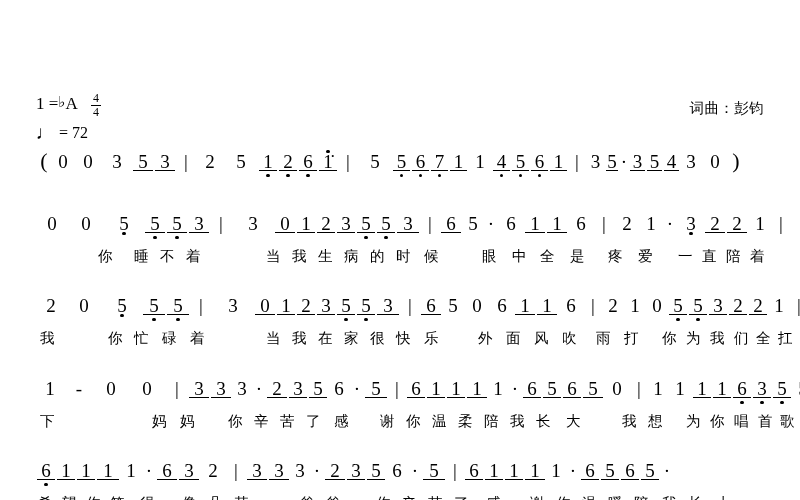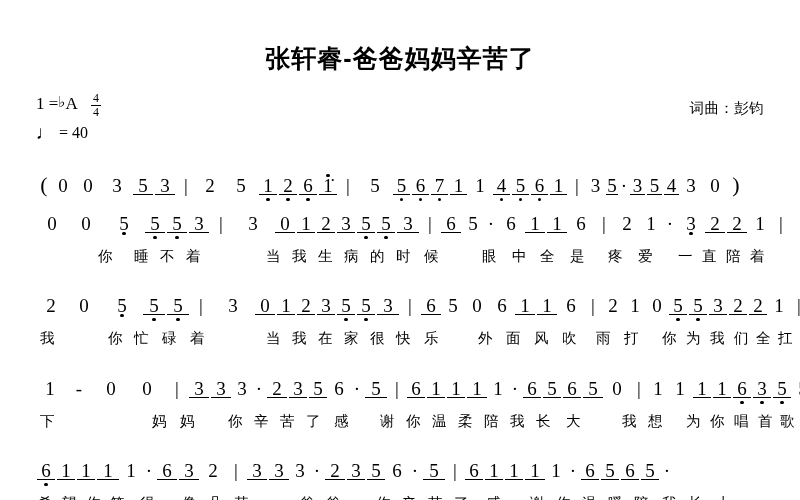--- a/index.html
+++ b/index.html
@@ -146,39 +146,38 @@
     height: 3.2px;
     border-radius: 50%;
     background: #000;
   }
 </style>
 </head>
 <body>
 
 <div class="sheet">
 
-  <div class="title">张轩睿-爸爸妈妈辛苦了</div>
 
   <div class="key-sig">
     <span>1 =</span><span class="flat">♭</span><span>A</span>
     <span class="meter">
       <span class="num">4</span>
       <span class="den">4</span>
     </span>
   </div>
 
   <div class="tempo">
     <span class="note">♩</span>
-    <span>= 40</span>
+    <span>= 72</span>
   </div>
 
   <div class="credit">词曲：彭钧</div>
 
   <div id="staff-container">
-      <div class="line" style="top: 148px; margin-top: 24px;">
+      <div class="line" style="top: 148px;">
         <div class="notes"><span class="tok bar-paren" style="width: 16px;">(</span><span class="tok" style="width: 22px;">0</span><span class="tok" style="width: 28px;">0</span><span class="tok" style="width: 30px;">3</span><span class="tok" style="width: 22px;">5<span class="beam" style="left: 1px; right: 1px; bottom: 2px;"></span></span><span class="tok" style="width: 22px;">3<span class="beam" style="left: 1px; right: 1px; bottom: 2px;"></span></span><span class="tok" style="width: 20px;">|</span><span class="tok" style="width: 28px;">2</span><span class="tok" style="width: 34px;">5</span><span class="tok" style="width: 20px;">1<span class="beam" style="left: 1px; right: 1px; bottom: 2px;"></span><span class="lowdot-el" style="left: calc(50% - 1.6px); bottom: -4px;"></span></span><span class="tok" style="width: 20px;">2<span class="beam" style="left: 1px; right: 1px; bottom: 2px;"></span><span class="lowdot-el" style="left: calc(50% - 1.6px); bottom: -4px;"></span></span><span class="tok" style="width: 20px;">6<span class="beam" style="left: 1px; right: 1px; bottom: 2px;"></span><span class="lowdot-el" style="left: calc(50% - 1.6px); bottom: -4px;"></span></span><span class="tok" style="width: 20px;">1̇<span class="beam" style="left: 1px; right: 1px; bottom: 2px;"></span><span class="highdot-el" style="left: calc(50% - 1.6px); top: -1px;"></span></span><span class="tok" style="width: 20px;">|</span><span class="tok" style="width: 34px;">5</span><span class="tok" style="width: 19px;">5<span class="beam" style="left: 1px; right: 1px; bottom: 2px;"></span><span class="lowdot-el" style="left: calc(50% - 1.6px); bottom: -4px;"></span></span><span class="tok" style="width: 19px;">6<span class="beam" style="left: 1px; right: 1px; bottom: 2px;"></span><span class="lowdot-el" style="left: calc(50% - 1.6px); bottom: -4px;"></span></span><span class="tok" style="width: 19px;">7<span class="beam" style="left: 1px; right: 1px; bottom: 2px;"></span><span class="lowdot-el" style="left: calc(50% - 1.6px); bottom: -4px;"></span></span><span class="tok" style="width: 19px;">1<span class="beam" style="left: 1px; right: 1px; bottom: 2px;"></span></span><span class="tok" style="width: 24px;">1</span><span class="tok" style="width: 19px;">4<span class="beam" style="left: 1px; right: 1px; bottom: 2px;"></span><span class="lowdot-el" style="left: calc(50% - 1.6px); bottom: -4px;"></span></span><span class="tok" style="width: 19px;">5<span class="beam" style="left: 1px; right: 1px; bottom: 2px;"></span><span class="lowdot-el" style="left: calc(50% - 1.6px); bottom: -4px;"></span></span><span class="tok" style="width: 19px;">6<span class="beam" style="left: 1px; right: 1px; bottom: 2px;"></span><span class="lowdot-el" style="left: calc(50% - 1.6px); bottom: -4px;"></span></span><span class="tok" style="width: 19px;">1<span class="beam" style="left: 1px; right: 1px; bottom: 2px;"></span></span><span class="tok" style="width: 18px;">|</span><span class="tok" style="width: 19px;">3</span><span class="tok" style="width: 14px;">5<span class="beam" style="left: 1px; right: 1px; bottom: 2px;"></span></span><span class="tok" style="width: 10px;">·</span><span class="tok" style="width: 17px;">3<span class="beam" style="left: 1px; right: 1px; bottom: 2px;"></span></span><span class="tok" style="width: 17px;">5<span class="beam" style="left: 1px; right: 1px; bottom: 2px;"></span></span><span class="tok" style="width: 17px;">4<span class="beam" style="left: 1px; right: 1px; bottom: 2px;"></span></span><span class="tok" style="width: 22px;">3</span><span class="tok" style="width: 26px;">0</span><span class="tok bar-paren" style="width: 16px;">)</span></div>
         <div class="lyrics" style="position: absolute;"></div>
       </div>
       <div class="line" style="top: 213px;">
         <div class="notes"><span class="tok" style="width: 32px;">0</span><span class="tok" style="width: 36px;">0</span><span class="tok" style="width: 40px;">5<span class="lowdot-el" style="left: calc(50% - 1.6px); bottom: 0px;"></span></span><span class="tok" style="width: 22px;">5<span class="beam" style="left: 1px; right: 1px; bottom: 2px;"></span><span class="lowdot-el" style="left: calc(50% - 1.6px); bottom: -4px;"></span></span><span class="tok" style="width: 22px;">5<span class="beam" style="left: 1px; right: 1px; bottom: 2px;"></span><span class="lowdot-el" style="left: calc(50% - 1.6px); bottom: -4px;"></span></span><span class="tok" style="width: 22px;">3<span class="beam" style="left: 1px; right: 1px; bottom: 2px;"></span></span><span class="tok" style="width: 22px;">|</span><span class="tok" style="width: 42px;">3</span><span class="tok" style="width: 22px;">0<span class="beam" style="left: 1px; right: 1px; bottom: 2px;"></span></span><span class="tok" style="width: 20px;">1<span class="beam" style="left: 1px; right: 1px; bottom: 2px;"></span></span><span class="tok" style="width: 20px;">2<span class="beam" style="left: 1px; right: 1px; bottom: 2px;"></span></span><span class="tok" style="width: 20px;">3<span class="beam" style="left: 1px; right: 1px; bottom: 2px;"></span></span><span class="tok" style="width: 20px;">5<span class="beam" style="left: 1px; right: 1px; bottom: 2px;"></span><span class="lowdot-el" style="left: calc(50% - 1.6px); bottom: -4px;"></span></span><span class="tok" style="width: 20px;">5<span class="beam" style="left: 1px; right: 1px; bottom: 2px;"></span><span class="lowdot-el" style="left: calc(50% - 1.6px); bottom: -4px;"></span></span><span class="tok" style="width: 24px;">3<span class="beam" style="left: 1px; right: 1px; bottom: 2px;"></span></span><span class="tok" style="width: 20px;">|</span><span class="tok" style="width: 22px;">6<span class="beam" style="left: 1px; right: 1px; bottom: 2px;"></span></span><span class="tok" style="width: 22px;">5</span><span class="tok" style="width: 14px;">·</span><span class="tok" style="width: 26px;">6</span><span class="tok" style="width: 22px;">1<span class="beam" style="left: 1px; right: 1px; bottom: 2px;"></span></span><span class="tok" style="width: 22px;">1<span class="beam" style="left: 1px; right: 1px; bottom: 2px;"></span></span><span class="tok" style="width: 26px;">6</span><span class="tok" style="width: 20px;">|</span><span class="tok" style="width: 26px;">2</span><span class="tok" style="width: 22px;">1</span><span class="tok" style="width: 16px;">·</span><span class="tok" style="width: 26px;">3<span class="lowdot-el" style="left: calc(50% - 1.6px); bottom: 0px;"></span></span><span class="tok" style="width: 22px;">2<span class="beam" style="left: 1px; right: 1px; bottom: 2px;"></span></span><span class="tok" style="width: 22px;">2<span class="beam" style="left: 1px; right: 1px; bottom: 2px;"></span></span><span class="tok" style="width: 24px;">1</span><span class="tok" style="width: 18px;">|</span></div>
         <div class="lyrics" style="position: absolute;">
           <span class="tok" style="position: absolute; left: 62px;">你</span>
           <span class="tok" style="position: absolute; left: 98px;">睡</span>
           <span class="tok" style="position: absolute; left: 124px;">不</span>
           <span class="tok" style="position: absolute; left: 150px;">着</span>

